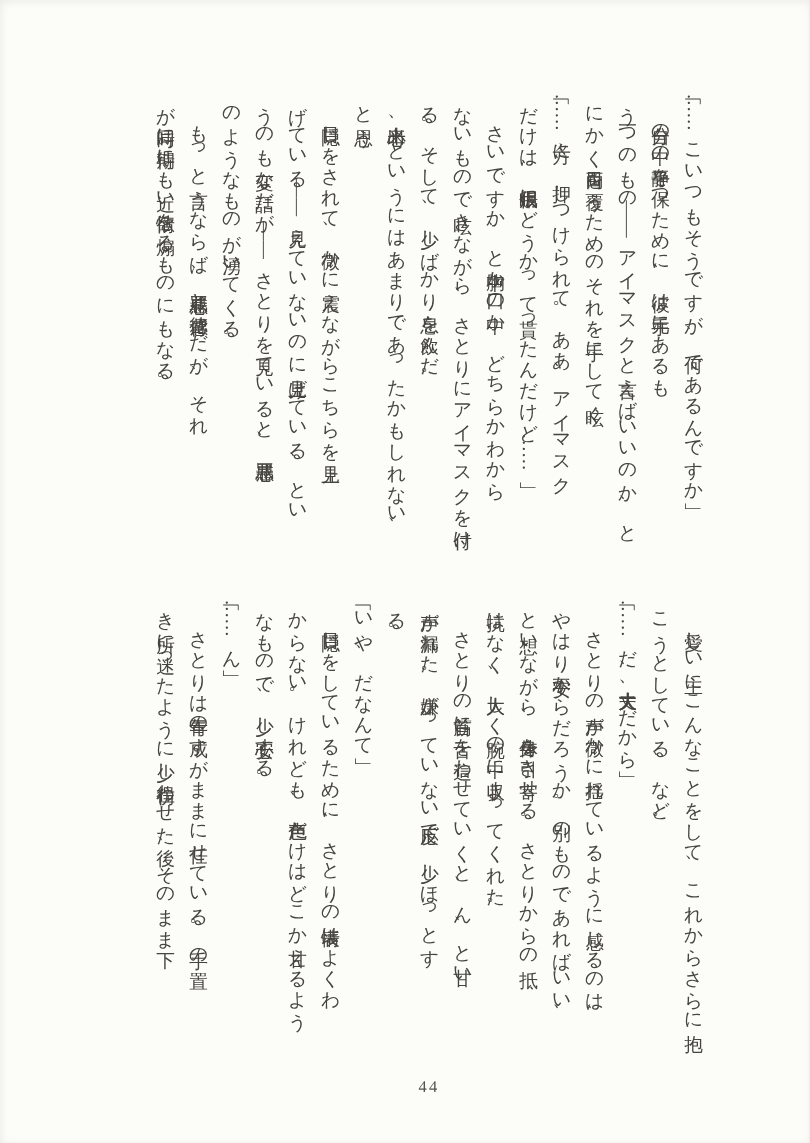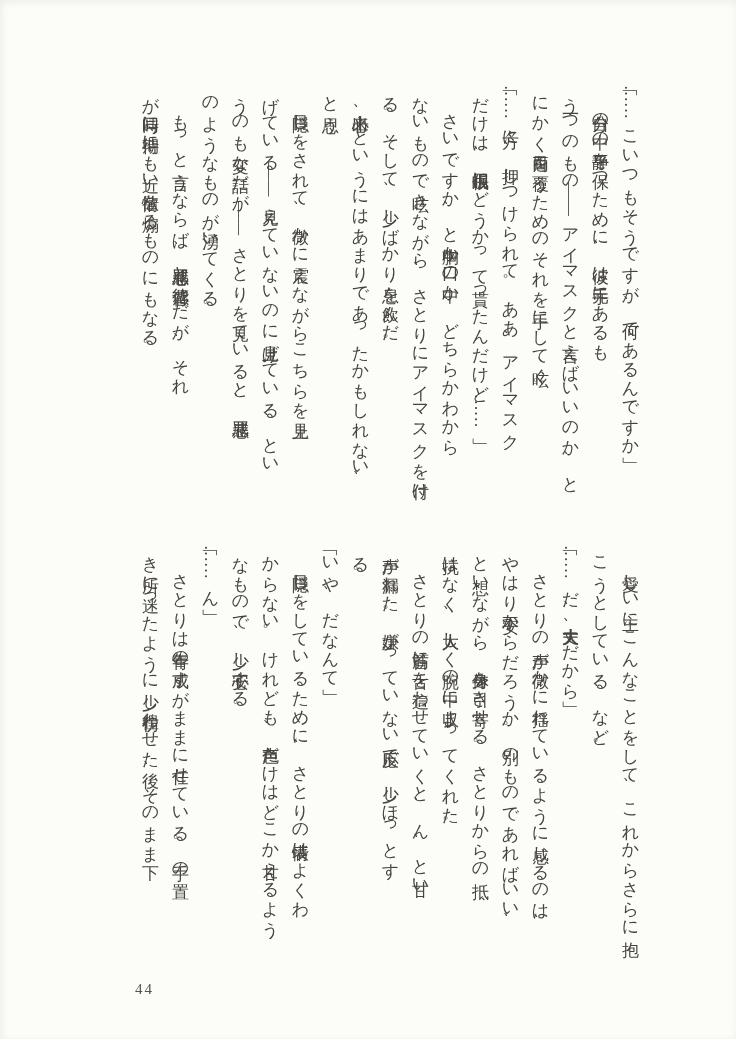--- a/index.html
+++ b/index.html
@@ -32,20 +32,21 @@
     line-height:30px;
     letter-spacing:0px;
     white-space:nowrap;
     text-align:left;
   }
   .folio{
     position:absolute;
     top:981px;
     left:135px;
     width:510px;
+    text-align:center;
     font-size:15px;
     letter-spacing:2px;
     color:#55534d;
   }
 </style>
 </head>
 <body>
 
 <div class="sheet">
 

